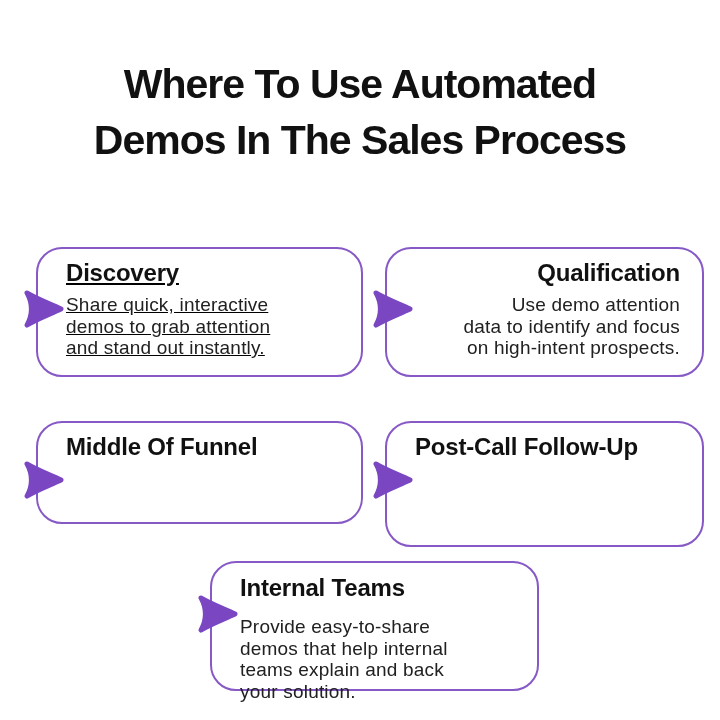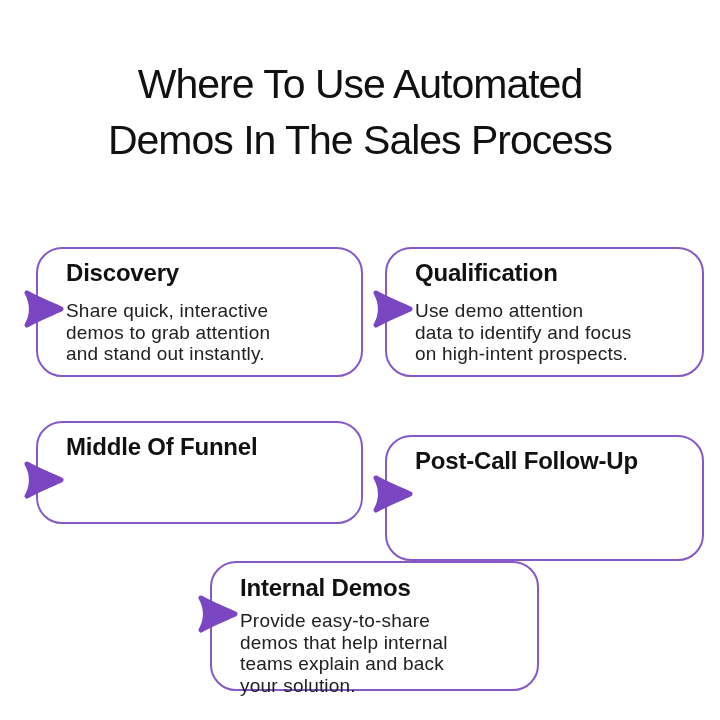--- a/index.html
+++ b/index.html
@@ -12,55 +12,55 @@
   *{margin:0;padding:0;box-sizing:border-box;}
   html,body{width:720px;height:720px;background:var(--bg);}
   body{font-family:"Liberation Sans", sans-serif;position:relative;overflow:hidden;}
 
   .main-title{
     position:absolute;
     top:56px;left:0;right:0;
     text-align:center;
     font-size:41px;
     line-height:56px;
-    font-weight:400;
+    font-weight:700;
     letter-spacing:-1px;
     color:var(--title-text);
     white-space:pre-line;
   }
 
   .card{
     position:absolute;
     background:var(--bg);
     border:2.5px solid var(--accent);
     border-radius:26px;
     padding:9px 22px 0 28px;
   }
-  .card-1{left:36px;  top:247px; width:327px; height:130px;}
-  .card-2{left:385px; top:247px; width:319px; height:130px;}
+  .card-1{left:36px;  top:247px; width:327px; height:130px;text-decoration:underline;}
+  .card-2{left:385px; top:247px; width:319px; height:130px;text-align:right;}
   .card-3{left:36px;  top:421px; width:327px; height:103px;}
-  .card-4{left:385px; top:435px; width:319px; height:126px;}
+  .card-4{left:385px; top:421px; width:319px; height:126px;}
   .card-5{left:210px; top:561px; width:329px; height:130px; padding-top:10px;}
 
   .card h2{
     font-size:24px;
     font-weight:800;
     letter-spacing:-0.2px;
     color:var(--title-text);
     line-height:1.25;
   }
   .card p{
-    margin-top:12px;
+    margin-top:6px;
     font-size:19px;
     line-height:21.5px;
     letter-spacing:0.2px;
     color:var(--body-text);
     white-space:pre-line;
   }
-  .card-5 p{margin-top:7px;}
+  .card-5 p{margin-top:13px;}
 
   .arrow{
     position:absolute;
     left:-17px;
     top:41px;
     width:46px;
     height:38px;
     display:block;
   }
   .card-3 .arrow,.card-4 .arrow{top:38px;}
@@ -115,18 +115,18 @@
   </span>
   <h2>Post-Call Follow-Up</h2>
 </div>
 
 <div class="card card-5">
   <span class="arrow">
     <svg viewBox="0 0 46 40" aria-hidden="true">
         <path d="M5 3 C 15 9, 28 14, 41 20 C 28 26, 15 31, 5 37 C 11 26, 11 14, 5 3 Z"></path>
       </svg>
   </span>
-  <h2>Internal Demos</h2>
+  <h2>Internal Teams</h2>
   <p>Provide easy-to-share
 demos that help internal
 teams explain and back
 your solution.</p>
 </div>
 
 </body></html>

